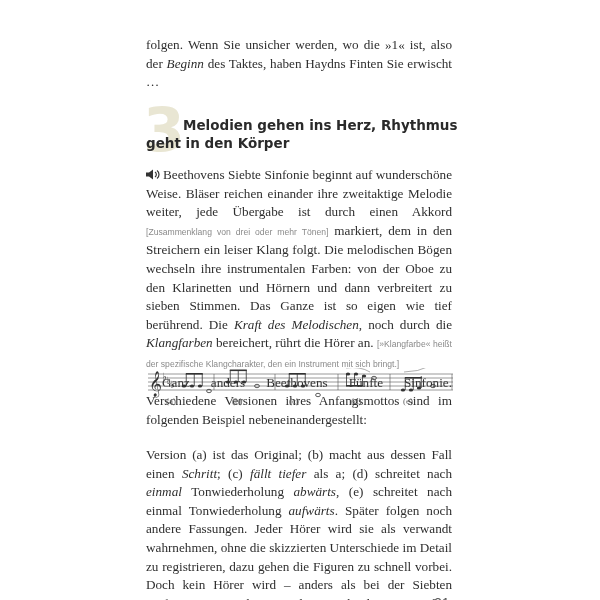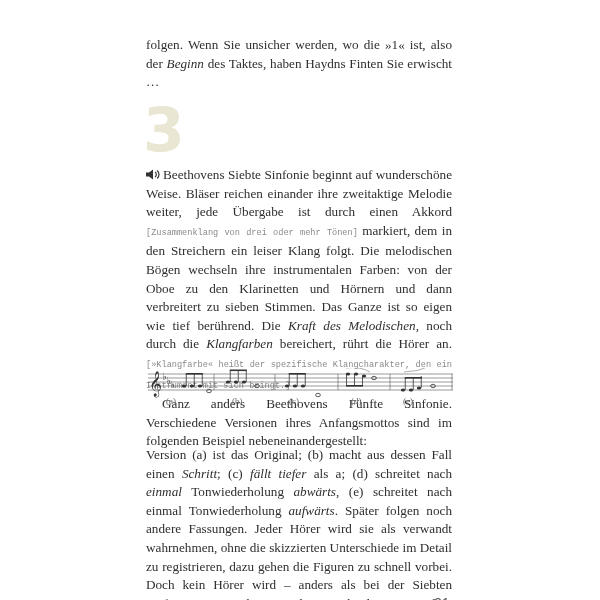--- a/index.html
+++ b/index.html
@@ -24,21 +24,21 @@
       width: 306px;
       font-family: "Liberation Serif", serif;
       font-size: 13.2px;
       line-height: 18.6px;
       color: #2e2e2e;
       text-align: justify;
     }
     .body-text p { margin: 0; }
     .body-text .indent { text-indent: 16px; }
     .note {
-      font-family: Liberation Mono, monospace;
+      font-family: Liberation Sans, sans-serif;
       font-size: 8.6px;
       color: #8a8a8a;
     }
     .intro { top: 36px; }
     .chapter {
       position: absolute;
       left: 143px;
       top: 108px;
       width: 320px;
       height: 60px;
@@ -103,20 +103,24 @@
 <body>
 
 <div class="page">
 
   <div class="body-text intro">
     <p><span>folgen. Wenn Sie unsicher werden, wo die »1« ist, also der </span><i>Beginn</i><span> des Taktes, haben Haydns Finten Sie erwischt …</span></p>
   </div>
 
   <div class="chapter">
     <div class="chapter-number">3</div>
+    <div class="chapter-title">
+      <span class="l1">Melodien gehen ins Herz, Rhythmus</span>
+      <span class="l2">geht in den Körper</span>
+    </div>
   </div>
 
   <div class="body-text main1">
     <p><span class="speaker"><svg width="14" height="11" viewBox="0 0 14 11">
             <path d="M0 3.5h3l4-3v10l-4-3H0z" fill="#333"></path>
             <path d="M9 3a3 3 0 0 1 0 5" stroke="#333" stroke-width="1.2" fill="none"></path>
             <path d="M11 1.5a5 5 0 0 1 0 8" stroke="#333" stroke-width="1.2" fill="none"></path>
           </svg></span><span>Beethovens Siebte Sinfonie beginnt auf wunderschöne Weise. Bläser reichen einander ihre zweitaktige Melodie weiter, jede Übergabe ist durch einen Akkord </span><span class="note">[Zusammenklang von drei oder mehr Tönen]</span><span> markiert, dem in den Streichern ein leiser Klang folgt. Die melodischen Bögen wechseln ihre instrumentalen Farben: von der Oboe zu den Klarinetten und Hörnern und dann verbreitert zu sieben Stimmen. Das Ganze ist so eigen wie tief berührend. Die </span><i>Kraft des Melodischen</i><span>, noch durch die </span><i>Klangfarben</i><span> bereichert, rührt die Hörer an. </span><span class="note">[»Klangfarbe« heißt der spezifische Klangcharakter, den ein Instrument mit sich bringt.]</span></p>
     <p class="indent">Ganz anders Beethovens Fünfte Sinfonie. Verschiedene Versionen ihres Anfangsmottos sind im folgenden Beispiel nebeneinandergestellt:</p>
   </div>

